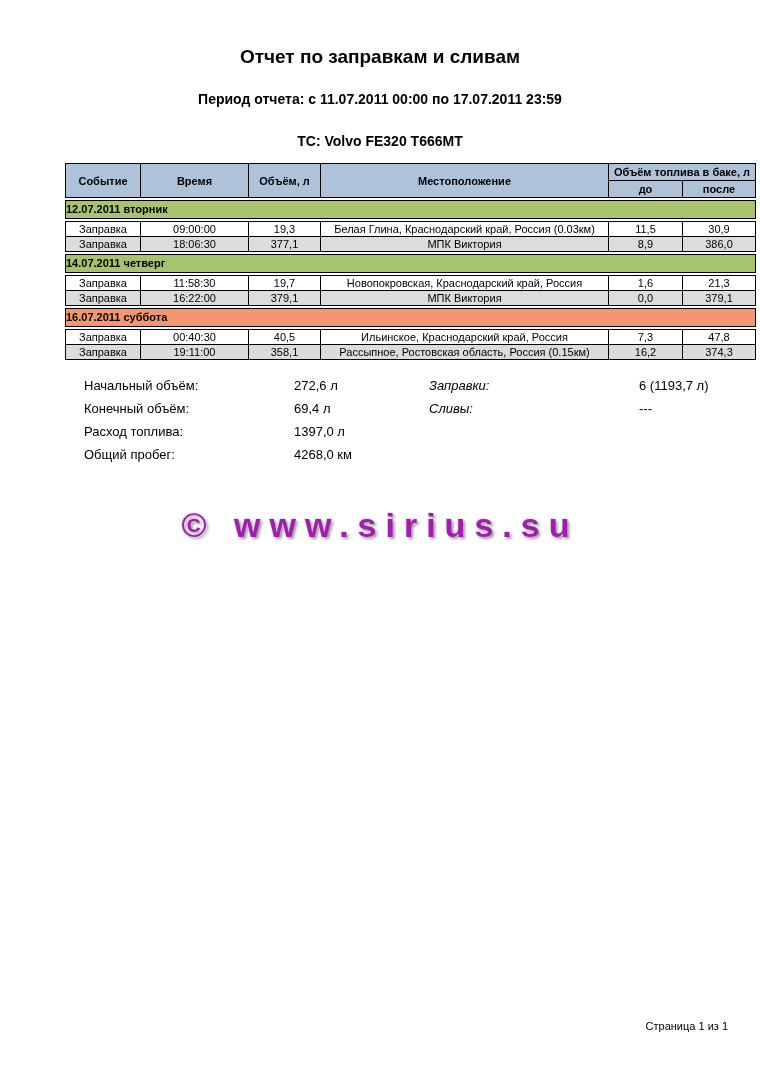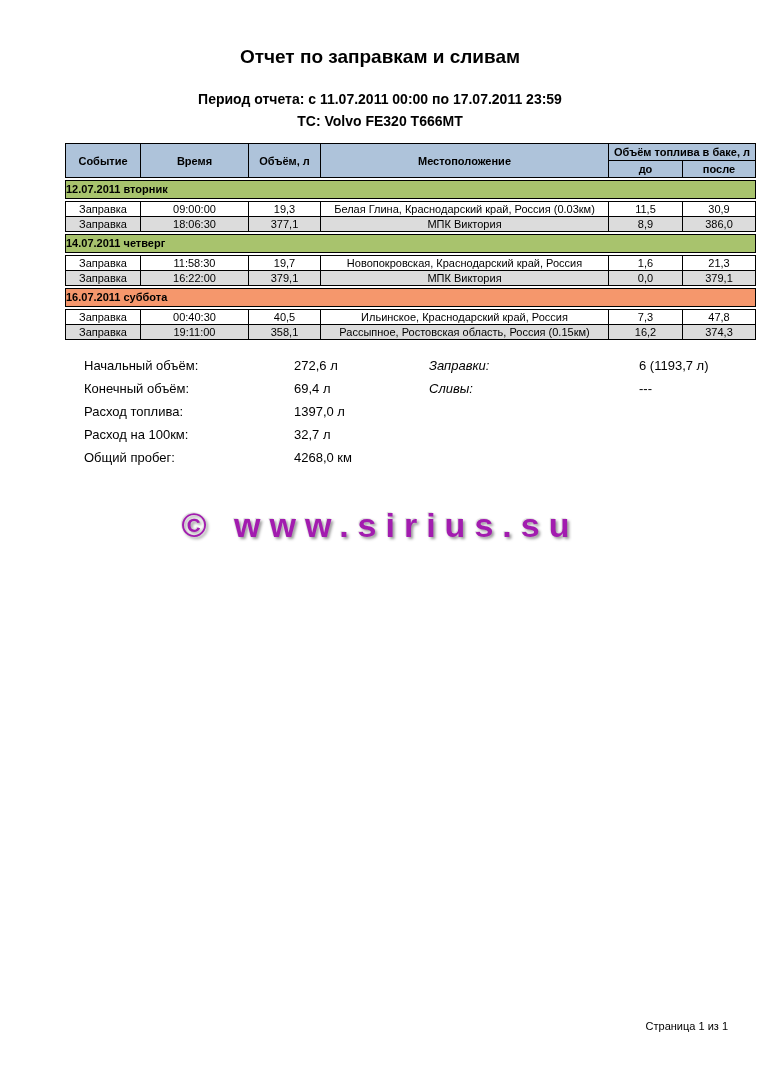--- a/index.html
+++ b/index.html
@@ -16,21 +16,21 @@
     text-align:center;
     font-size:19px;
     font-weight:bold;
   }
   .subtitle{
     text-align:center;
     font-size:14px;
     font-weight:bold;
   }
   .subtitle.period{margin-top:23px;}
-  .subtitle.vehicle{margin-top:6px;}
+  .subtitle.vehicle{margin-top:26px;}
 
   .tablewrap{
     margin:14px 0 0 37px;
     width:691px;
     padding-left:28px;
   }
   table.rpt{
     table-layout:fixed;
     border-collapse:collapse;
     width:691px;
@@ -246,24 +246,20 @@
       <span class="sl">Конечный объём:</span>
       <span class="sv">69,4 л</span>
       <span class="srl">Сливы:</span>
       <span class="srv">---</span>
     </div>
     <div class="sumrow">
       <span class="sl">Расход топлива:</span>
       <span class="sv">1397,0 л</span>
     </div>
     <div class="sumrow">
-      <span class="sl">Расход на 100км:</span>
-      <span class="sv">32,7 л</span>
-    </div>
-    <div class="sumrow">
       <span class="sl">Общий пробег:</span>
       <span class="sv">4268,0 км</span>
     </div>
   </div>
 
   <div class="watermark">© www.sirius.su</div>
 
   <div class="footer">Страница 1 из 1</div>
 
 </div>

